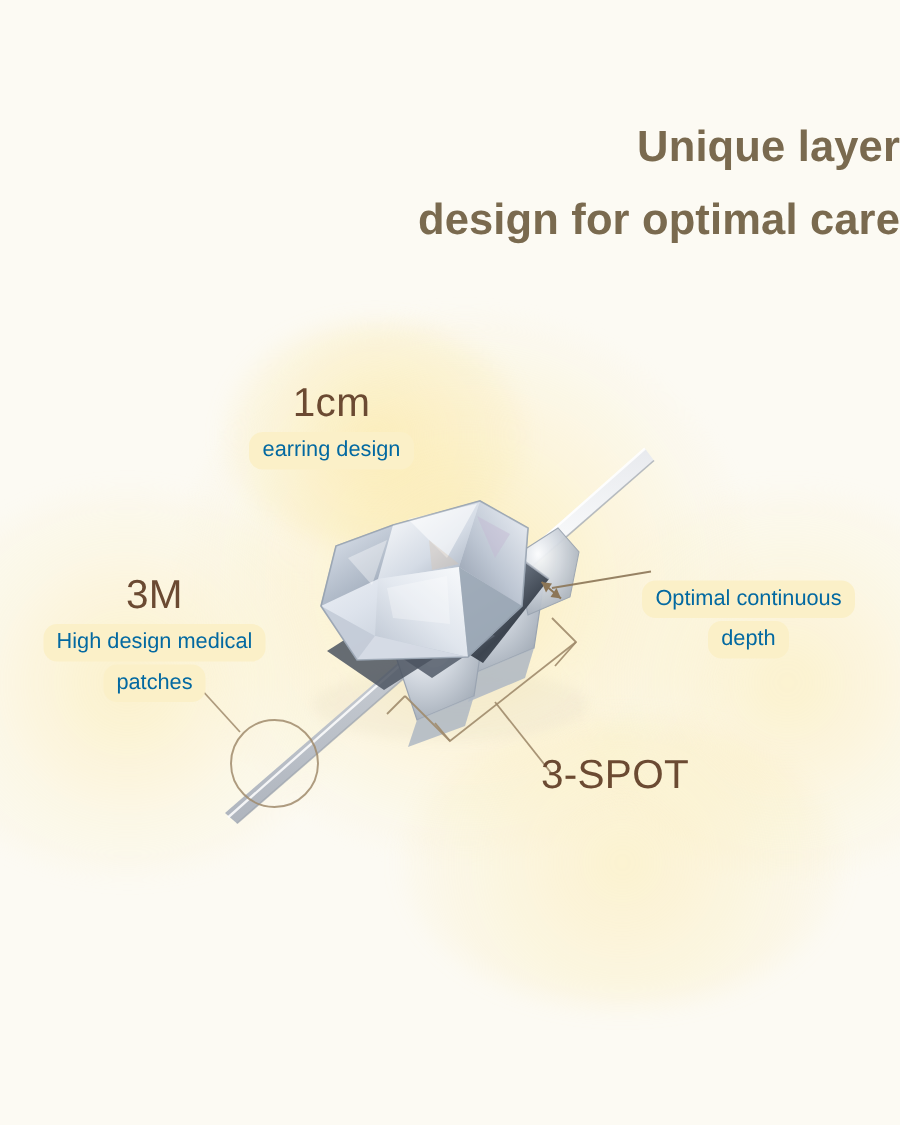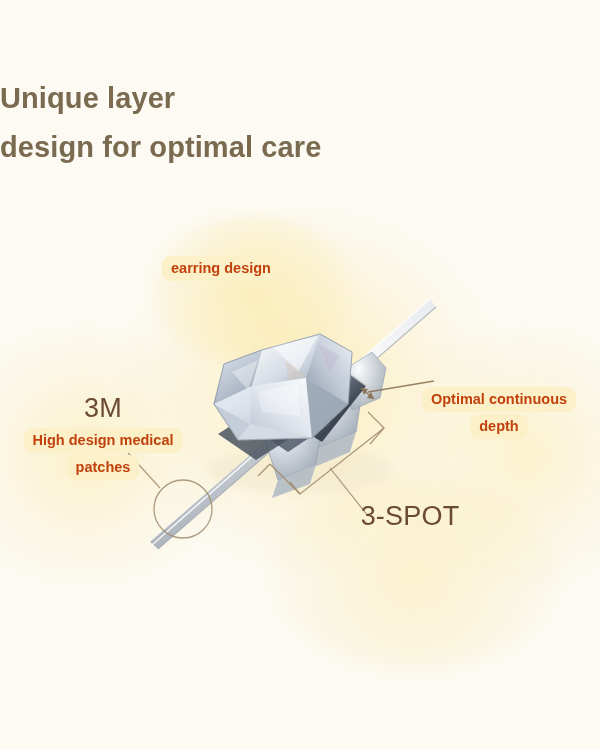--- a/index.html
+++ b/index.html
@@ -71,21 +71,21 @@
         rgba(251,230,155,0.40) 0%,
         rgba(252,250,243,0.0) 100%);
     filter: blur(8px);
   }
 
   
   #heading {
     position: absolute;
     left: 0; top: 74px;
     width: 600px;
-    text-align: left;
+    text-align: right;
     color: #7A6A4F;
     font-size: 29px;
     font-weight: 700;
     line-height: 49px;
     letter-spacing: 0.1px;
   }
   #heading .hline { display: block; }
 
   
   #artwork {
@@ -102,32 +102,32 @@
     font-size: 27px;
     font-weight: 400;
     line-height: 32px;
     letter-spacing: 0.2px;
     white-space: nowrap;
   }
   .callout .sub { display: block; margin-top: 4px; }
   .callout .sub .ln {
     display: inline-block;
     background: #FBF0C8;
-    color: #c2410c;
+    color: #0369a1;
     font-size: 14.5px;
-    font-weight: 700;
+    font-weight: 400;
     line-height: 22px;
     padding: 1px 9px 2px 9px;
     border-radius: 9px;
     white-space: nowrap;
   }
   .callout .sub .ln + .ln { margin-top: 2px; }
 
   #callout-1cm   { left: 140px; top: 252px; width: 162px; }
-  #callout-3m    { left: 6px;   top: 392px; width: 194px; text-align: center; }
+  #callout-3m    { left: 6px;   top: 380px; width: 194px; text-align: center; }
   #callout-067   { left: 404px; top: 383px; width: 190px; }
   #callout-3spot { left: 280px; top: 500px; width: 260px; }
 </style>
 </head>
 <body>
 
 <div id="poster">
 
   <div class="glow glow-center"></div>
   <div class="glow glow-left"></div>
@@ -247,20 +247,21 @@
     <g>
       <polyline points="368,412 384,428 370,444" fill="none" stroke="#A08B6C" stroke-width="1.2" opacity="0.9"></polyline>
       <polyline points="384,428 300,494 290,482" fill="none" stroke="#A08B6C" stroke-width="1.2" opacity="0.9"></polyline>
       <polyline points="300,494 270,464" fill="none" stroke="#A08B6C" stroke-width="1.2" opacity="0.9"></polyline>
       <polyline points="270,464 258,476" fill="none" stroke="#A08B6C" stroke-width="1.2" opacity="0.9"></polyline>
       <polyline points="330,468 368,516" fill="none" stroke="#A08B6C" stroke-width="1.2" opacity="0.9"></polyline>
     </g>
   </svg>
 
   <div class="callout" id="callout-1cm">
+    <span class="big">1cm</span>
     <span class="sub">
       <span class="ln">earring design</span>
     </span>
   </div>
 
   <div class="callout" id="callout-3m">
     <span class="big">3M</span>
     <span class="sub">
       <span class="ln">High design medical</span>
       <span class="ln">patches</span>

